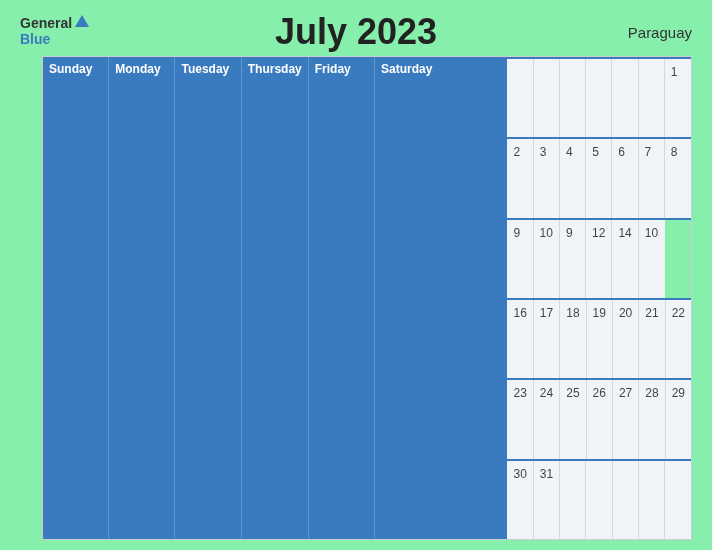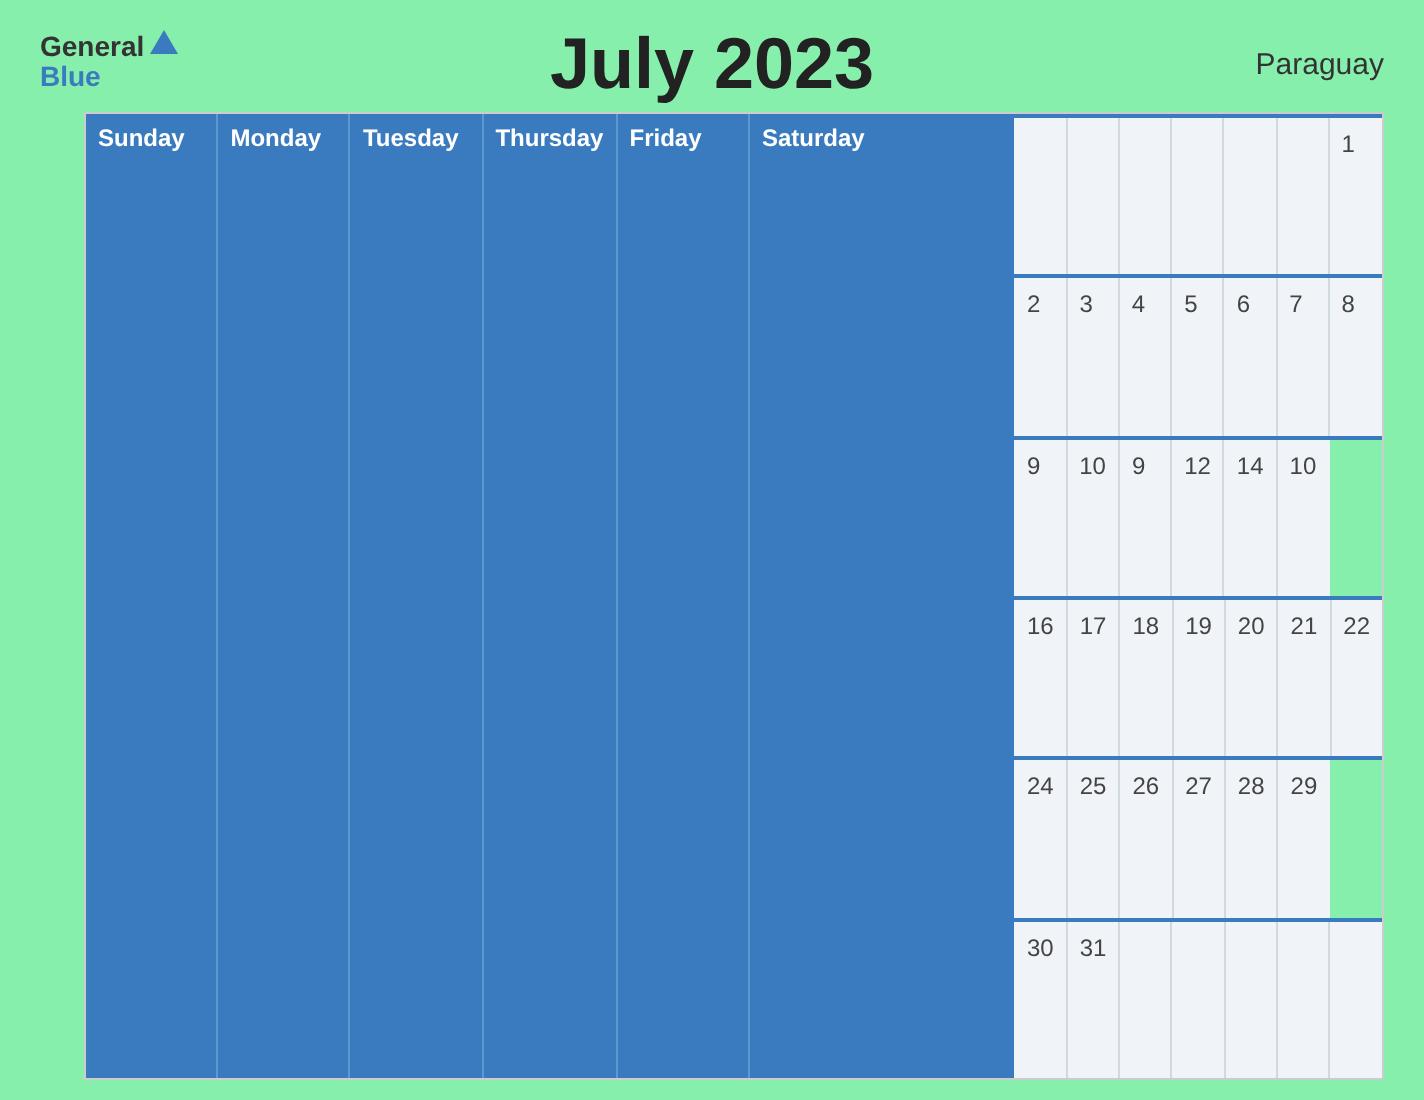--- a/index.html
+++ b/index.html
@@ -180,20 +180,21 @@
         <div class="cal-row">
           <div class="cal-cell"><span class="day-num">16</span></div>
           <div class="cal-cell"><span class="day-num">17</span></div>
           <div class="cal-cell"><span class="day-num">18</span></div>
           <div class="cal-cell"><span class="day-num">19</span></div>
           <div class="cal-cell"><span class="day-num">20</span></div>
           <div class="cal-cell"><span class="day-num">21</span></div>
           <div class="cal-cell"><span class="day-num">22</span></div>
         </div>
         <div class="cal-row">
+          <div class="cal-cell"><span class="day-num">23</span></div>
           <div class="cal-cell"><span class="day-num">24</span></div>
           <div class="cal-cell"><span class="day-num">25</span></div>
           <div class="cal-cell"><span class="day-num">26</span></div>
           <div class="cal-cell"><span class="day-num">27</span></div>
           <div class="cal-cell"><span class="day-num">28</span></div>
           <div class="cal-cell"><span class="day-num">29</span></div>
         </div>
         <div class="cal-row">
           <div class="cal-cell"><span class="day-num">30</span></div>
           <div class="cal-cell"><span class="day-num">31</span></div>

